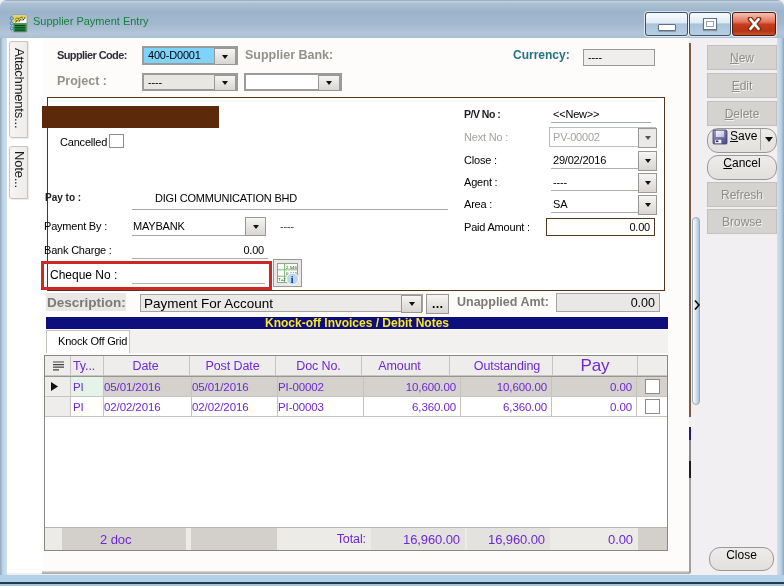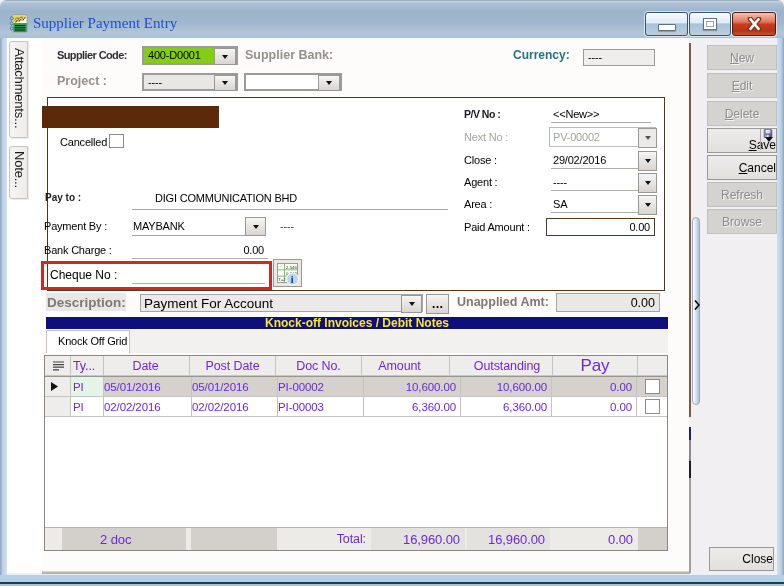--- a/index.html
+++ b/index.html
@@ -2,21 +2,21 @@
 <html><head><meta charset="utf-8">
 <style>
 html,body{margin:0;padding:0;background:#eef0f2;}
 #win{position:relative;width:784px;height:586px;overflow:hidden;font-family:"Liberation Sans",sans-serif;background:#f1eff2;border-radius:6px 6px 0 0;}
 .ab{position:absolute;}
 .t12{font-size:11px;letter-spacing:-0.2px;color:#000;}
 .lbl{font-size:11px;letter-spacing:-0.6px;font-weight:bold;color:#2e2e36;}
 .dlbl{font-size:12px;font-weight:bold;color:#94918b;}
 .ddbtn{background:linear-gradient(#f7f6f5,#e8e6e3 45%,#d9d6d2);border:1px solid #9a9894;display:flex;align-items:center;justify-content:center;}
 .tri{width:0;height:0;border-left:3.5px solid transparent;border-right:3.5px solid transparent;border-top:4.5px solid #111;}
-.btn{font-size:12px;color:#000;background:linear-gradient(#edecea,#e2e0dd);border:1px solid #9a9896;border-radius:0;display:flex;align-items:flex-end;justify-content:center;flex-direction:column;}
+.btn{font-size:12px;color:#000;background:linear-gradient(#edecea,#e2e0dd);border:1px solid #9a9896;border-radius:11px;display:flex;align-items:flex-start;justify-content:center;}
 .btnd{font-size:12px;color:#8f8d8a;background:#d5d3d0;border:1px solid #c2c0bc;border-radius:0;display:flex;align-items:center;justify-content:center;text-shadow:1px 1px 0 rgba(255,255,255,0.75);}
 .u{text-decoration:underline;}
 .cell{font-size:11.5px;letter-spacing:-0.1px;color:#6d28d9;position:absolute;top:0;bottom:0;display:flex;align-items:center;}
 </style></head>
 <body>
 <div id="win">
 
 <div class="ab" style="left:0;top:0;width:784px;height:38px;background:linear-gradient(#7e92a5 0%,#c6d4e2 3%,#adc1d4 9%,#9cb4cb 30%,#a1b7cd 60%,#b3c6d9 88%,#aabfd3 100%);border-radius:6px 6px 0 0;"></div>
 <div class="ab" style="left:0;top:38px;width:7px;height:537px;background:linear-gradient(90deg,#8ea4b8,#bdd3e7 40%,#cfe0ef);"></div>
 <div class="ab" style="left:777px;top:38px;width:7px;height:537px;background:linear-gradient(90deg,#cfe0ef,#b9cfe4 60%,#8ea4b8);"></div>
@@ -33,21 +33,21 @@
  <rect x="5.8" y="11" width="10.4" height="1.2" fill="#083c1a"></rect>
  <rect x="5.8" y="13.2" width="10.4" height="1.2" fill="#083c1a"></rect>
  <rect x="5.8" y="15.4" width="10.4" height="1.2" fill="#083c1a"></rect>
  <circle cx="2.8" cy="4.4" r="1.5" fill="#9ed0ee" stroke="#2e6a92" stroke-width="0.8"></circle>
  <circle cx="2.8" cy="9.4" r="1.5" fill="#9ed0ee" stroke="#2e6a92" stroke-width="0.8"></circle>
  <circle cx="2.8" cy="14.4" r="1.5" fill="#9ed0ee" stroke="#2e6a92" stroke-width="0.8"></circle>
  <path d="M6.6 8.4 L9.6 3.8 M10.2 7.4 L13.2 2.8 M13.8 6.6 L16.2 3.2" stroke="#2a2a1a" stroke-width="0.9" fill="none"></path>
  <circle cx="8" cy="5.4" r="1.4" fill="#f0e060" stroke="#444" stroke-width="0.6"></circle>
  <circle cx="12.2" cy="4.6" r="1.4" fill="#f0e060" stroke="#444" stroke-width="0.6"></circle>
 </svg>
-<div class="ab" style="left:33px;top:15px;font-size:15px;color:#1d4ed8;font-family:Liberation Serif, serif;">Supplier Payment Entry</div>
+<div class="ab" style="left:33px;top:15px;font-size:11px;color:#15803d;">Supplier Payment Entry</div>
 
 <div class="ab" style="left:645px;top:12px;width:41px;height:22px;border:1px solid #3a546e;border-radius:3px;box-shadow:0 0 0 1px rgba(255,255,255,.6);background:linear-gradient(#f8fbfd 0%,#e0ebf4 44%,#a9c3d9 50%,#b9cfe1 100%);display:flex;align-items:center;justify-content:center;">
   <div style="width:16px;height:5px;background:#fdfdfd;border:1px solid #5d7285;border-radius:1px;margin-top:6px;box-shadow:0 1px 1px rgba(0,0,0,.25);"></div>
 </div>
 <div class="ab" style="left:689px;top:12px;width:40px;height:22px;border:1px solid #3a546e;border-radius:3px;box-shadow:0 0 0 1px rgba(255,255,255,.6);background:linear-gradient(#f8fbfd 0%,#e0ebf4 44%,#a9c3d9 50%,#b9cfe1 100%);display:flex;align-items:center;justify-content:center;">
   <div style="width:12px;height:10px;background:#fdfdfd;border:1px solid #5d7285;box-shadow:0 1px 1px rgba(0,0,0,.25);display:flex;align-items:center;justify-content:center;">
         <div style="width:6px;height:4px;background:#fff;border:1px solid #93a3b1;"></div>
       </div>
 </div>
 <div class="ab" style="left:732px;top:12px;width:42px;height:22px;border:1px solid #501a10;border-radius:3px;box-shadow:0 0 0 1px rgba(255,255,255,.6);background:linear-gradient(#f4c2b2 0%,#e2765c 40%,#c63c1d 52%,#b53516 82%,#ca5429 100%);display:flex;align-items:center;justify-content:center;">
@@ -77,21 +77,21 @@
 <div class="ab" style="left:689px;top:440px;width:2px;height:21px;background:#8a8a8a;"></div>
 <div class="ab" style="left:689px;top:461px;width:2px;height:17px;background:#1c1c1c;"></div>
 <div class="ab" style="left:689px;top:478px;width:2px;height:95px;background:#a2a09e;"></div>
 
 <div class="ab" style="left:692px;top:217px;width:8px;height:188px;border:1px solid #98a8b4;border-radius:4px;background:linear-gradient(90deg,#ffffff,#d8e5f0 45%,#a9c3d8);box-sizing:border-box;z-index:5;"></div>
 <svg class="ab" style="left:694px;top:300px;z-index:6;" width="6" height="10" viewBox="0 0 6 10">
       <path d="M1 0.5 L5 5 L1 9.5" stroke="#000" stroke-width="1.6" fill="none"></path>
     </svg>
 
 <div class="ab lbl" style="left:57px;top:49px;">Supplier Code:</div>
-<div class="ab" style="left:142px;top:46px;width:96px;height:19px;background:#84cc16;border:2px solid #9b9b99;box-sizing:border-box;">
+<div class="ab" style="left:142px;top:46px;width:96px;height:19px;background:#7dd3fc;border:2px solid #9b9b99;box-sizing:border-box;">
   <div class="t12" style="position:absolute;left:4px;top:1px;">400-D0001</div>
   <div class="ddbtn" style="position:absolute;right:0px;top:0px;width:20px;height:15px;">
         <div class="tri"></div>
       </div>
 </div>
 <div class="ab dlbl" style="left:245px;top:48px;font-size:12.5px;">Supplier Bank:</div>
 <div class="ab" style="left:513px;top:48px;font-size:12px;font-weight:bold;color:#23747f;">Currency:</div>
 <div class="ab" style="left:583px;top:49px;width:72px;height:17px;background:#efeeec;border:1px solid #9a9a98;box-sizing:border-box;">
       <div class="t12" style="position:absolute;left:4px;top:1px;">----</div>
     </div>

